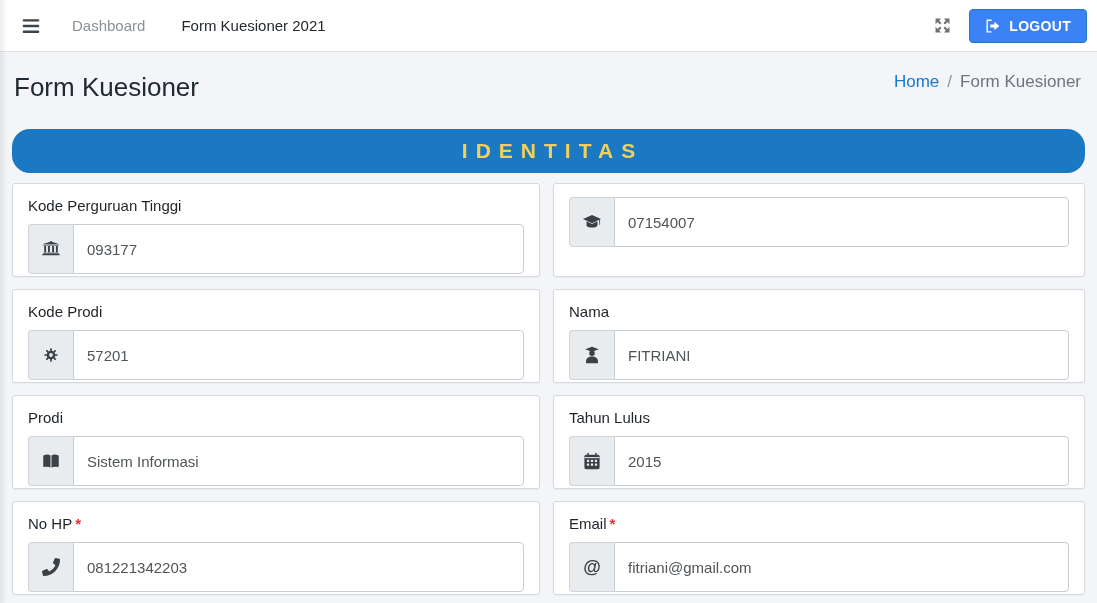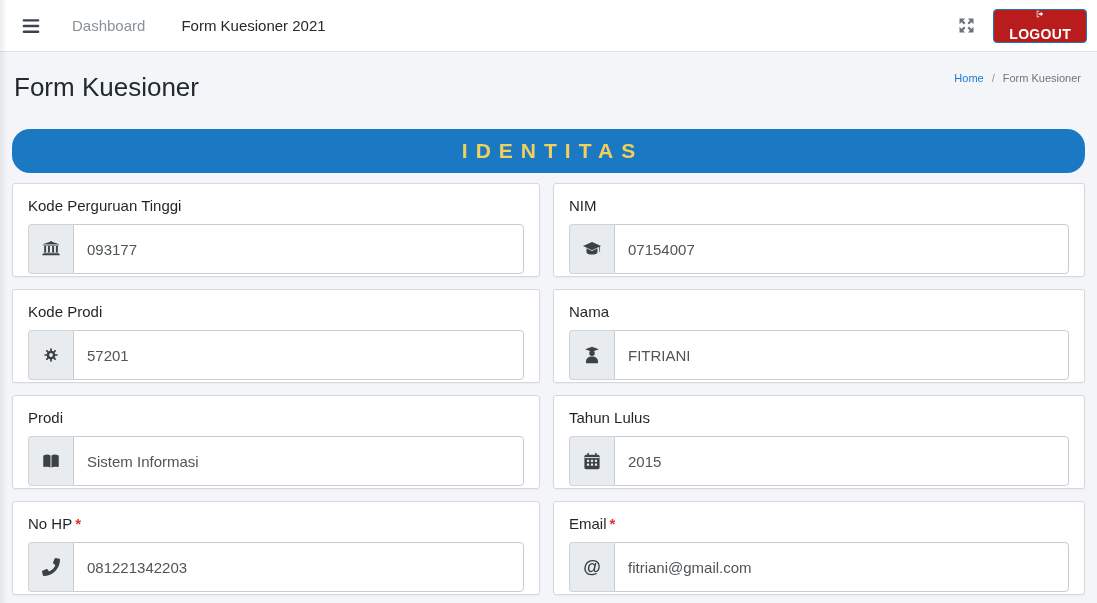--- a/index.html
+++ b/index.html
@@ -20,34 +20,33 @@
     height:52px; background:#ffffff; border-bottom:1px solid #dee2e6;
     display:flex; align-items:center; padding:0 10px 0 20px;
   }
   .hamburger{ width:22px; height:22px; color:#3c434a; cursor:pointer; display:flex; align-items:center; }
   .nav-link{ font-size:15px; margin-left:30px; text-decoration:none; cursor:pointer; }
   .nav-link.muted{ color:#8a9197;text-align:right; }
   .nav-link.dark{ color:#24292e; margin-left:36px; }
   .navbar-right{ margin-left:auto; display:flex; align-items:center; gap:17px; }
   .expand-btn{ width:19px; height:19px; color:#6b7177; cursor:pointer; display:flex; }
   .logout-btn{
-    background:#b91c1c; color:#fff; border:1px solid #2579b8; border-radius:4px;
+    background:#3b82f6; color:#fff; border:1px solid #2579b8; border-radius:4px;
     height:34px; padding:0 15px; display:flex; align-items:center; gap:8px;
     font-size:14px; font-weight:700; letter-spacing:.3px; cursor:pointer;
     font-family:"Liberation Sans", sans-serif;
-    flex-direction:column;
   }
   .logout-btn svg{ width:16px; height:16px; }
   
   .content-header{
     display:flex; align-items:flex-start; justify-content:space-between;
     padding:20px 16px 0 14px; height:56px;
   }
   .page-title{ font-size:26px; font-weight:400; color:#212a32; margin:0; }
-  .breadcrumb{ font-size:11px; display:flex; align-items:center; gap:8px; }
+  .breadcrumb{ font-size:17px; display:flex; align-items:center; gap:8px; }
   .breadcrumb .home{ color:#1779d3; text-decoration:none; cursor:pointer; }
   .breadcrumb .sep{ color:#8d959c; }
   .breadcrumb .current{ color:#6e767d; }
   
   .banner{
     margin:21px 12px 0 12px; height:44px; background:#1b78c3;
     display:flex; align-items:center; justify-content:center;border-radius:18px;
   }
   .banner-title{
     color:#f3d05a; font-size:21px; font-weight:700; letter-spacing:8px;
@@ -140,21 +139,20 @@
           <rect x="396" y="168" width="54" height="186"></rect>
           <rect x="36" y="362" width="440" height="26" rx="5"></rect>
           <rect x="12" y="398" width="488" height="38" rx="5"></rect>
         </svg>
       </span>
       <input value="093177" style="">
     </div>
   </div>
 
   <div class="card">
-    <div class="field-label">NIM</div>
     <div class="input-group">
       <span class="addon">
         <svg viewBox="0 0 512 512" fill="currentColor">
           <polygon points="256,56 512,172 256,288 0,172"></polygon>
           <path d="M100 238 v110 c0 36 70 66 156 66 s156 -30 156 -66 V238 l-156 72 z"></path>
           <rect x="462" y="172" width="22" height="130" rx="11"></rect>
           <circle cx="473" cy="314" r="17"></circle>
         </svg>
       </span>
       <input value="07154007" style="">

